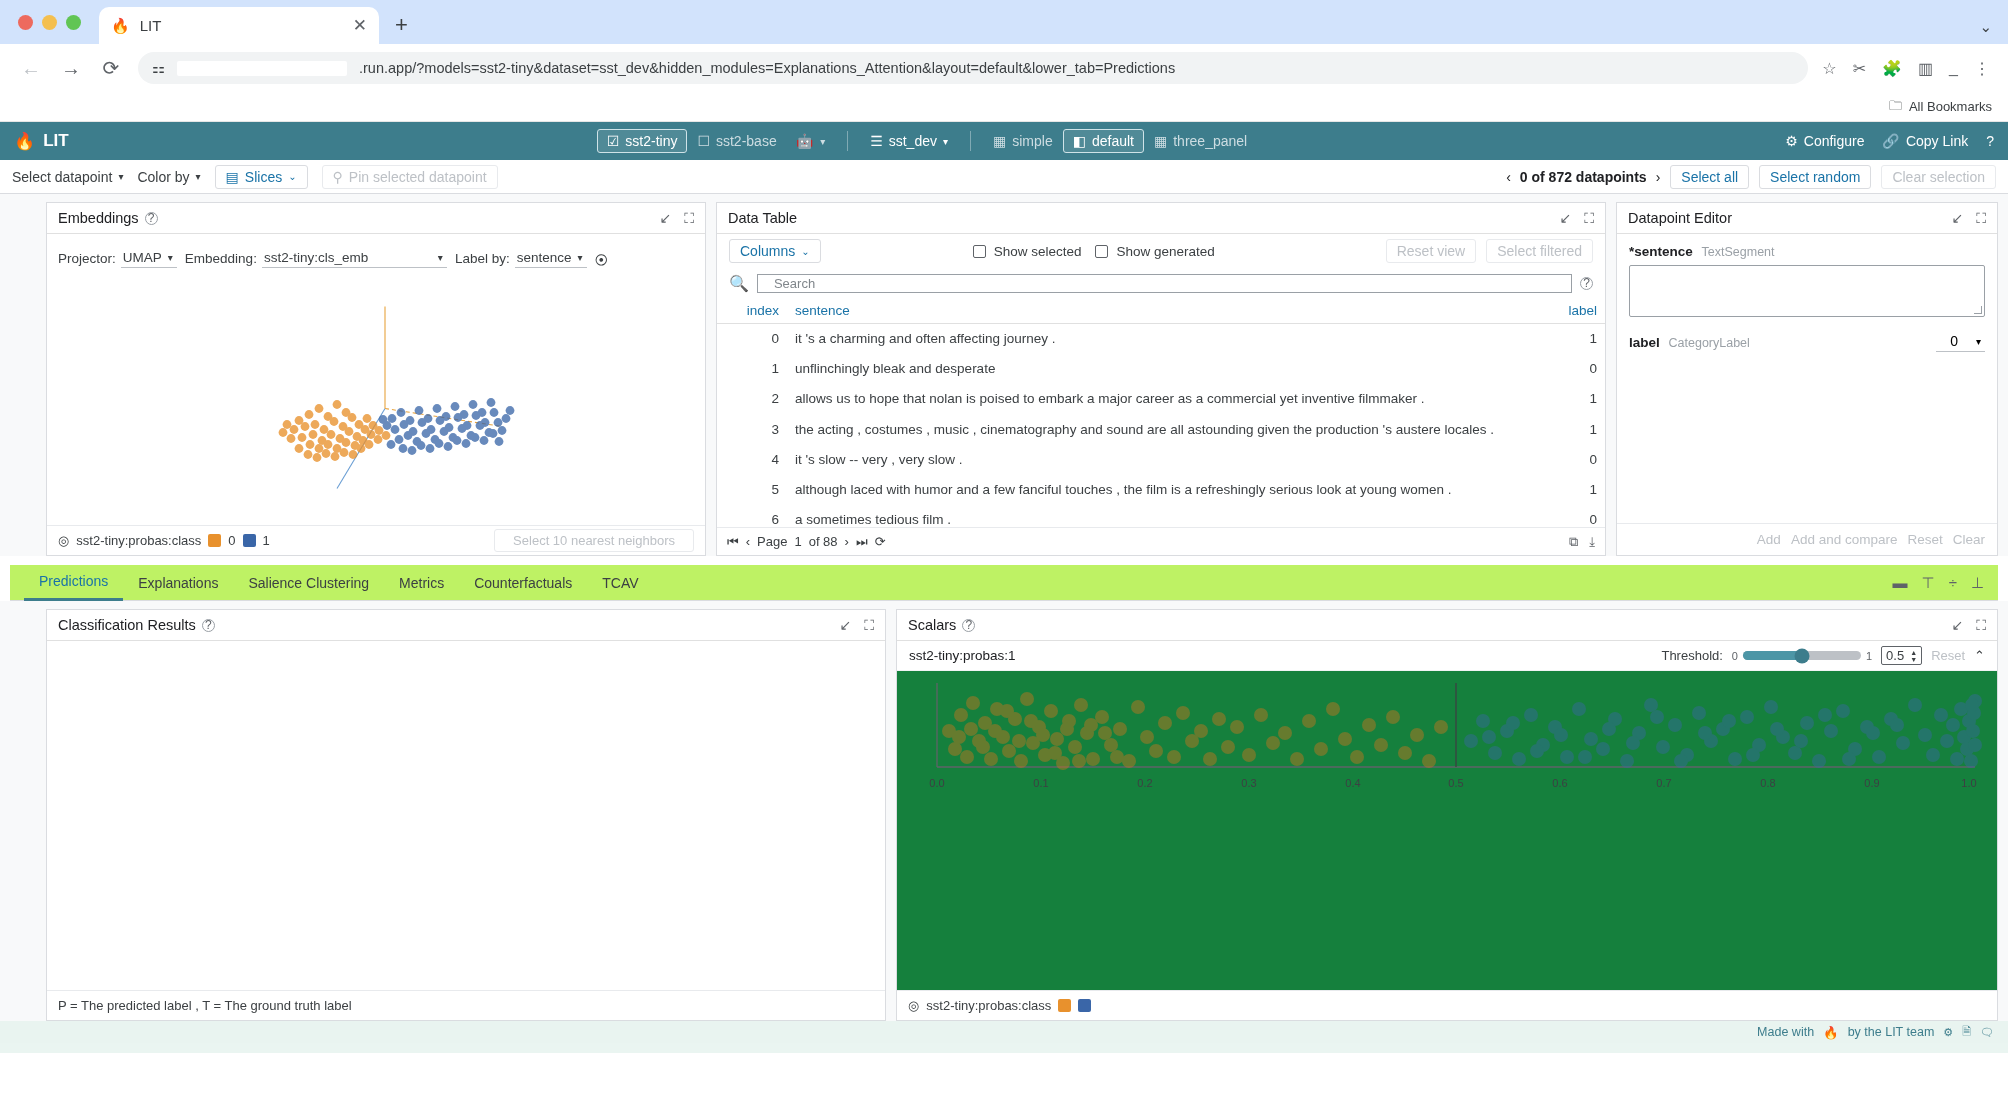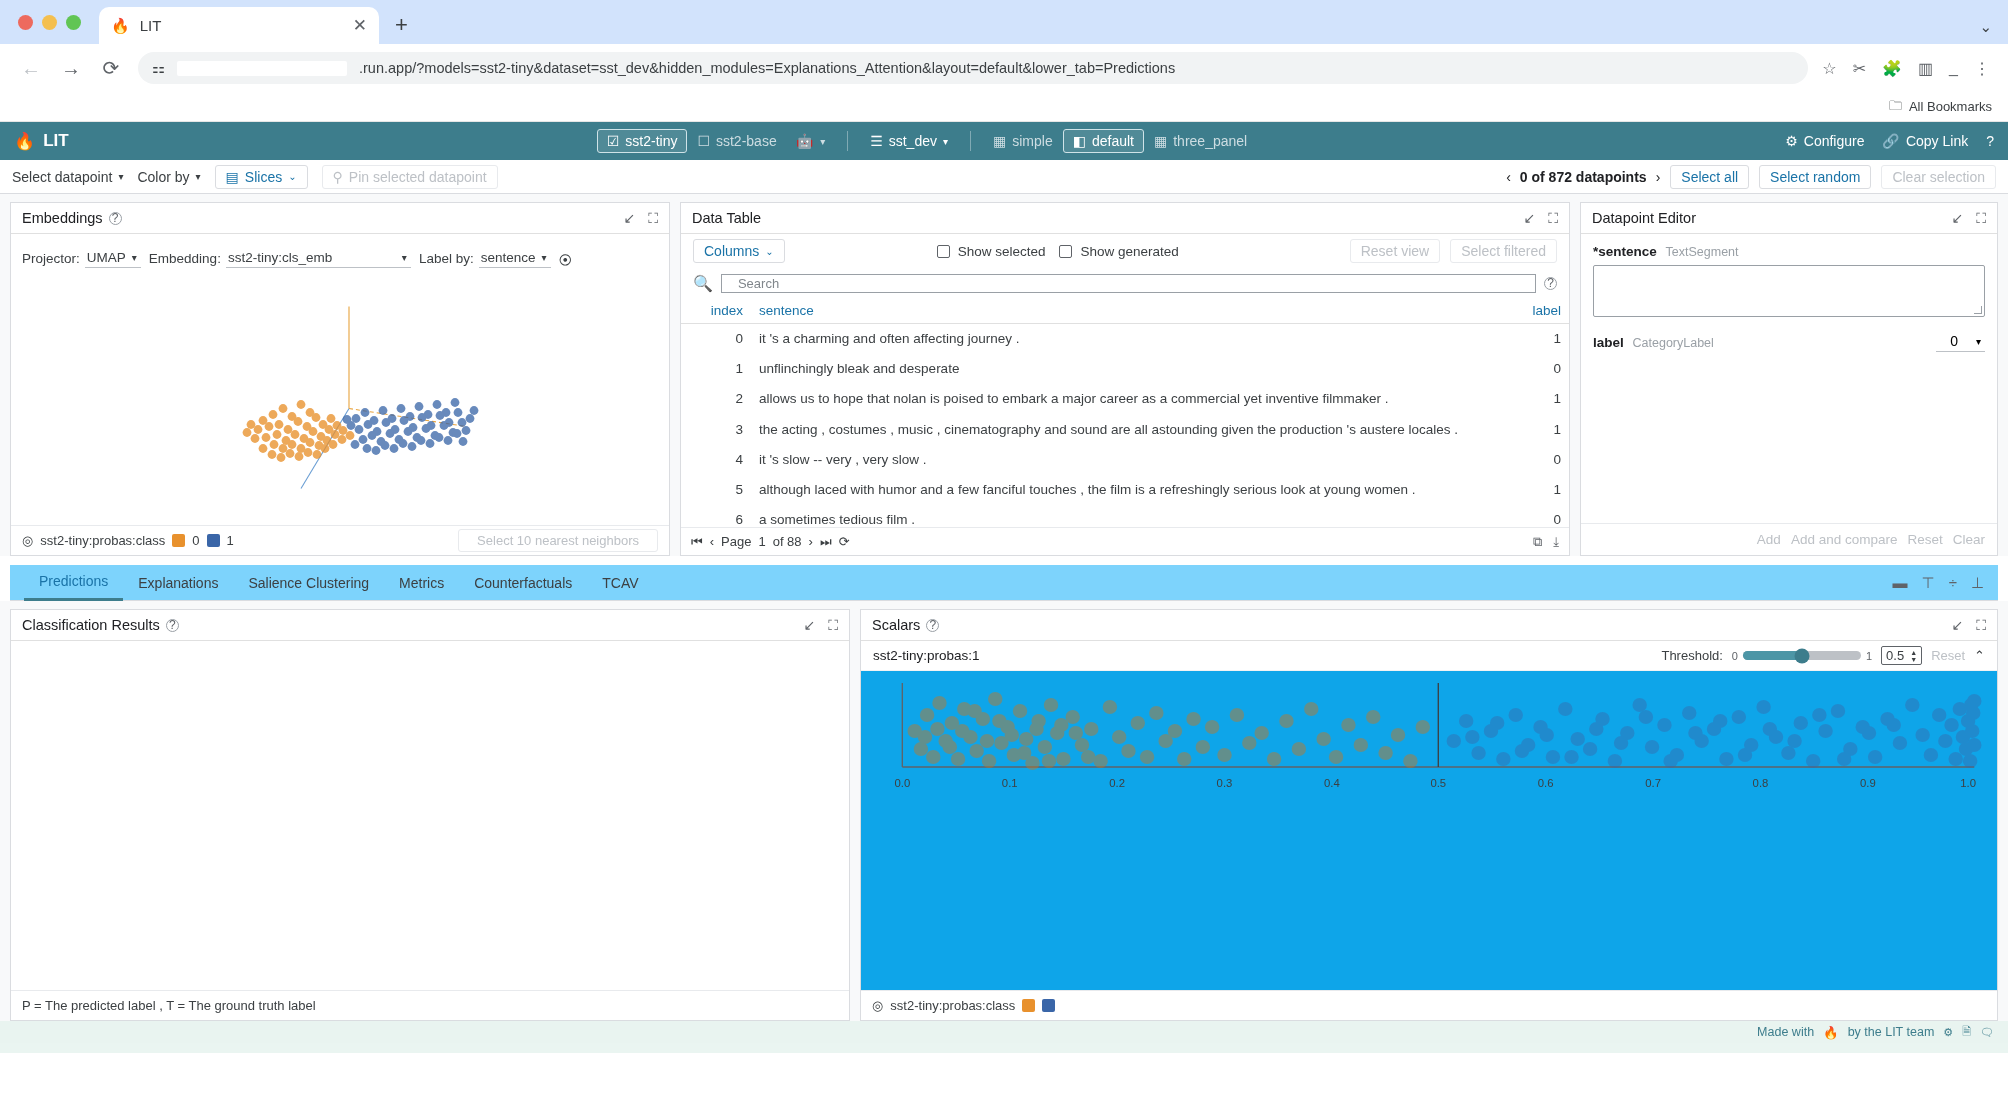--- a/index.html
+++ b/index.html
@@ -63,21 +63,21 @@
     display: flex; align-items: center; gap: 6px; color: #1a73a7; font-size: 14px; background: #fff;
   }
   .ctl-btn.disabled { color: #bdc1c6; border-color: #e8eaed; }
   .ctl-right { margin-left: auto; display: flex; align-items: center; gap: 10px; }
   .dp-count { font-size: 14px; color: #202124; display: flex; align-items: center; gap: 9px; }
   .caret { font-size: 10px; }
 
   
   .upper { display: flex; gap: 0; padding: 8px 10px 0 10px; background: #f8f9fa; height: 362px; }
   .mod {
-    background: #fff; border: 1px solid #dadce0; display: flex; flex-direction: column; overflow: hidden;
+    background: #fff; border: 1px solid #dadce0; display: flex; flex-direction: column; overflow: hidden; margin-left: 36px;
   }
   .mod + .mod { margin-left: 10px; }
   .mod-head {
     height: 31px; display: flex; align-items: center; padding: 0 11px;
     border-bottom: 1px solid #e0e0e0; font-size: 14.5px; color: #202124; gap: 6px; flex: none;
   }
   .mod-head .icons { margin-left: auto; display: flex; gap: 13px; color: #5f6368; font-size: 14px; }
   .help-i { font-size: 12px; color: #5f6368; border: 1px solid #9aa0a6; border-radius: 50%; width: 13px; height: 13px; display: inline-flex; align-items: center; justify-content: center; line-height: 1; }
 
   .emb-mod { width: 660px; }
@@ -123,41 +123,41 @@
   .de-label b { font-weight: bold; }
   .de-type { color: #9aa0a6; font-size: 12.5px; margin-left: 5px; }
   .de-textarea { margin-top: 6px; height: 52px; border: 1px solid #9aa0a6; border-radius: 2px; background: #fff; position: relative; }
   .de-textarea::after { content: ""; position: absolute; right: 2px; bottom: 2px; width: 7px; height: 7px; border-right: 1px solid #9aa0a6; border-bottom: 1px solid #9aa0a6; }
   .de-row2 { display: flex; align-items: center; margin-top: 16px; }
   .de-select { margin-left: auto; display: flex; align-items: center; gap: 18px; border-bottom: 1px solid #bdc1c6; padding: 0 4px 2px 14px; font-size: 14px; }
   .de-foot { height: 32px; border-top: 1px solid #e8eaed; display: flex; align-items: center; justify-content: flex-end; gap: 10px; padding: 0 12px; font-size: 13.5px; color: #bdc1c6; flex: none; }
 
   
   .lower-tabs {
-    height: 36px; background: #7dd3fc; display: flex; align-items: center;
+    height: 36px; background: #bef264; display: flex; align-items: center;
     padding: 0 14px; border-bottom: 1px solid #dadce0; margin: 9px 10px 0 10px;
   }
   .ltab { padding: 0 15px; height: 36px; display: flex; align-items: center; font-size: 14px; color: #3c4043; }
   .ltab.active { color: #1a73a7; border-bottom: 3px solid #3d7d8c; }
   .lower-tabs .right { margin-left: auto; display: flex; align-items: center; gap: 14px; color: #5f6368; font-size: 15px; }
 
   .lower { display: flex; padding: 8px 10px 0 10px; background: #f8f9fa; height: 420px; }
   .cr-mod { width: 840px; }
   .cr-body { flex: 1; background: #fff; }
   .cr-foot { height: 30px; border-top: 1px solid #e8eaed; display: flex; align-items: center; padding: 0 11px; font-size: 13px; color: #3c4043; flex: none; }
   .sc-mod { flex: 1; }
   .sc-ctl { height: 30px; display: flex; align-items: center; padding: 0 12px; font-size: 13.5px; color: #202124; gap: 10px; flex: none; border-bottom: 1px solid #f1f3f4; }
   .sc-ctl .right { margin-left: auto; display: flex; align-items: center; gap: 9px; font-size: 13px; color: #3c4043; }
   .slider { display: flex; align-items: center; gap: 5px; font-size: 11px; color: #5f6368; }
   .track { width: 118px; height: 9px; background: #bdc1c6; border-radius: 5px; position: relative; }
   .track .fill { position: absolute; left: 0; top: 0; bottom: 0; width: 50%; background: #4d96a6; border-radius: 5px 0 0 5px; }
   .track .knob { position: absolute; left: 50%; top: 50%; transform: translate(-50%,-50%); width: 15px; height: 15px; border-radius: 50%; background: #3d7d8c; }
   .thr-box { border: 1px solid #5f6368; border-radius: 2px; padding: 1px 4px; display: flex; align-items: center; gap: 6px; font-size: 13px; }
   .spin { display: flex; flex-direction: column; font-size: 7px; line-height: 7px; color: #3c4043; }
-  .sc-plot { flex: 1; position: relative; background: #0ea5e9; }
+  .sc-plot { flex: 1; position: relative; background: #15803d; }
   .sc-foot { height: 30px; border-top: 1px solid #e8eaed; display: flex; align-items: center; padding: 0 11px; gap: 7px; font-size: 13px; color: #3c4043; flex: none; }
 
   .app-footer {
     height: 22px; background: #e9f4f0; display: flex; align-items: center;
     justify-content: flex-end; gap: 9px; padding-right: 14px; font-size: 12.5px; color: #3d7d8c;
   }
   .app-footer .mini { color: #3d7d8c; font-size: 11px; }
   .bottom-strip { height: 10px; background: #eaf5f1; }
 </style>
 </head>

